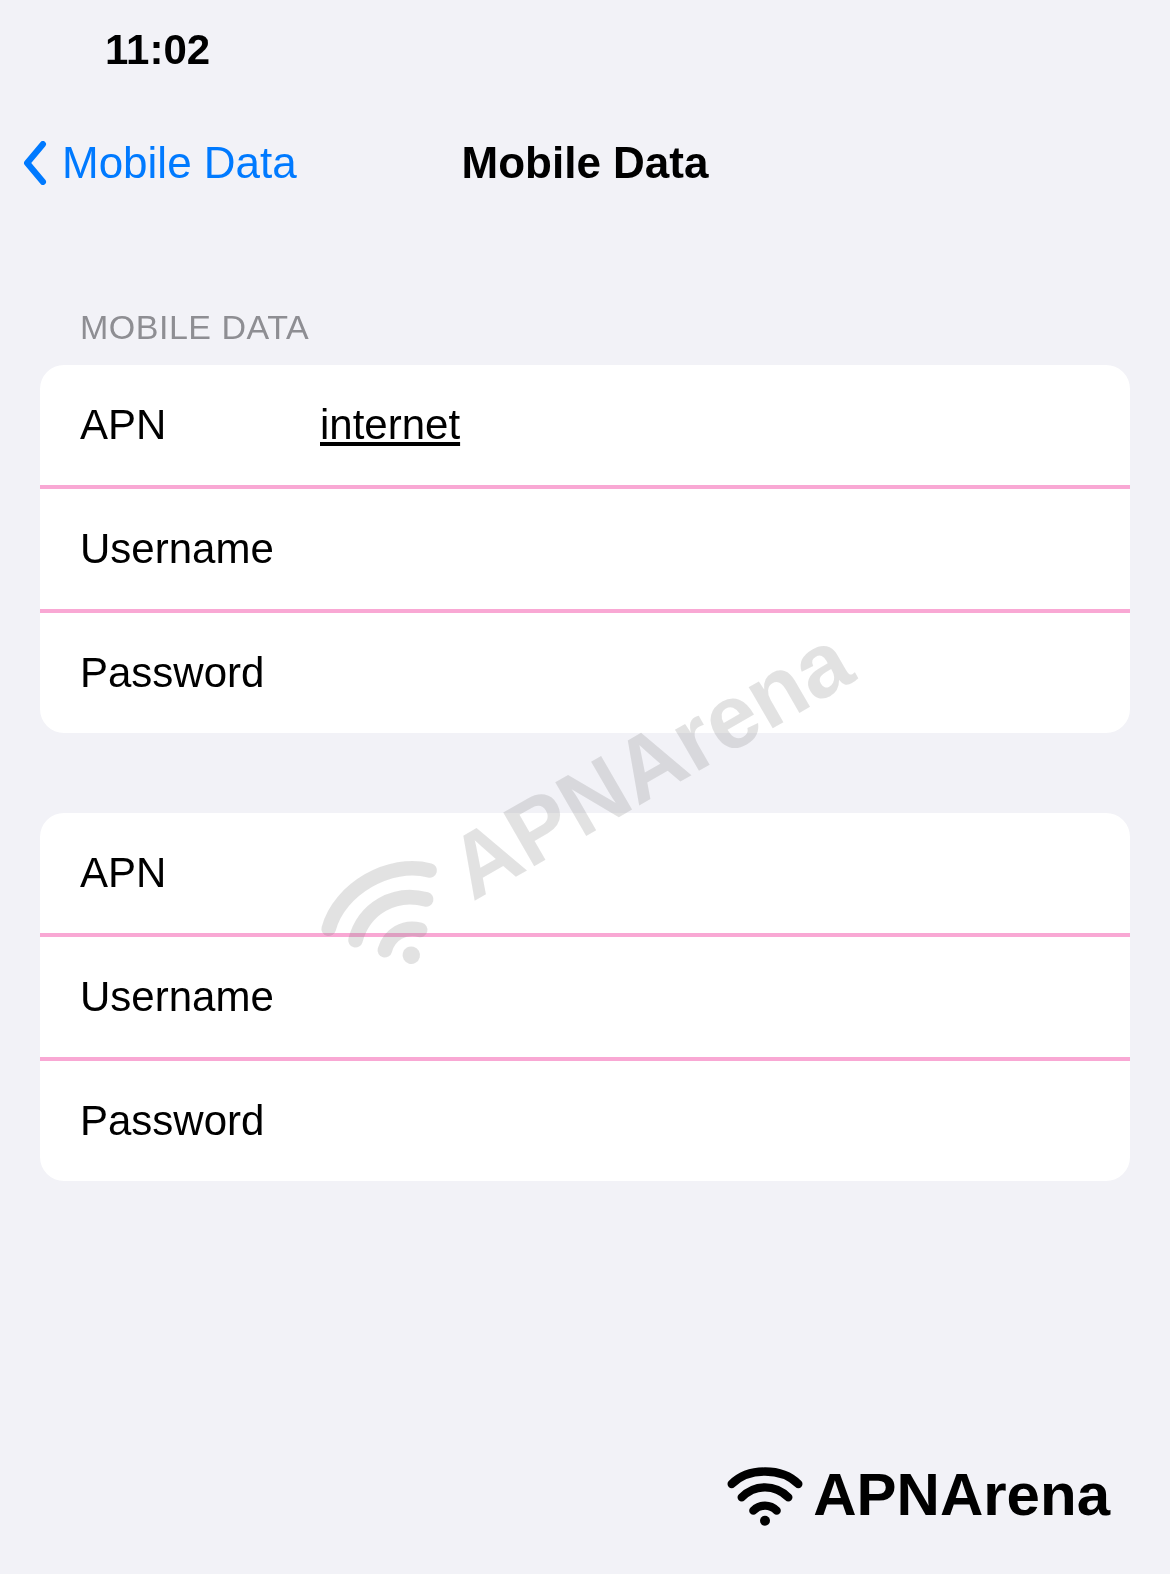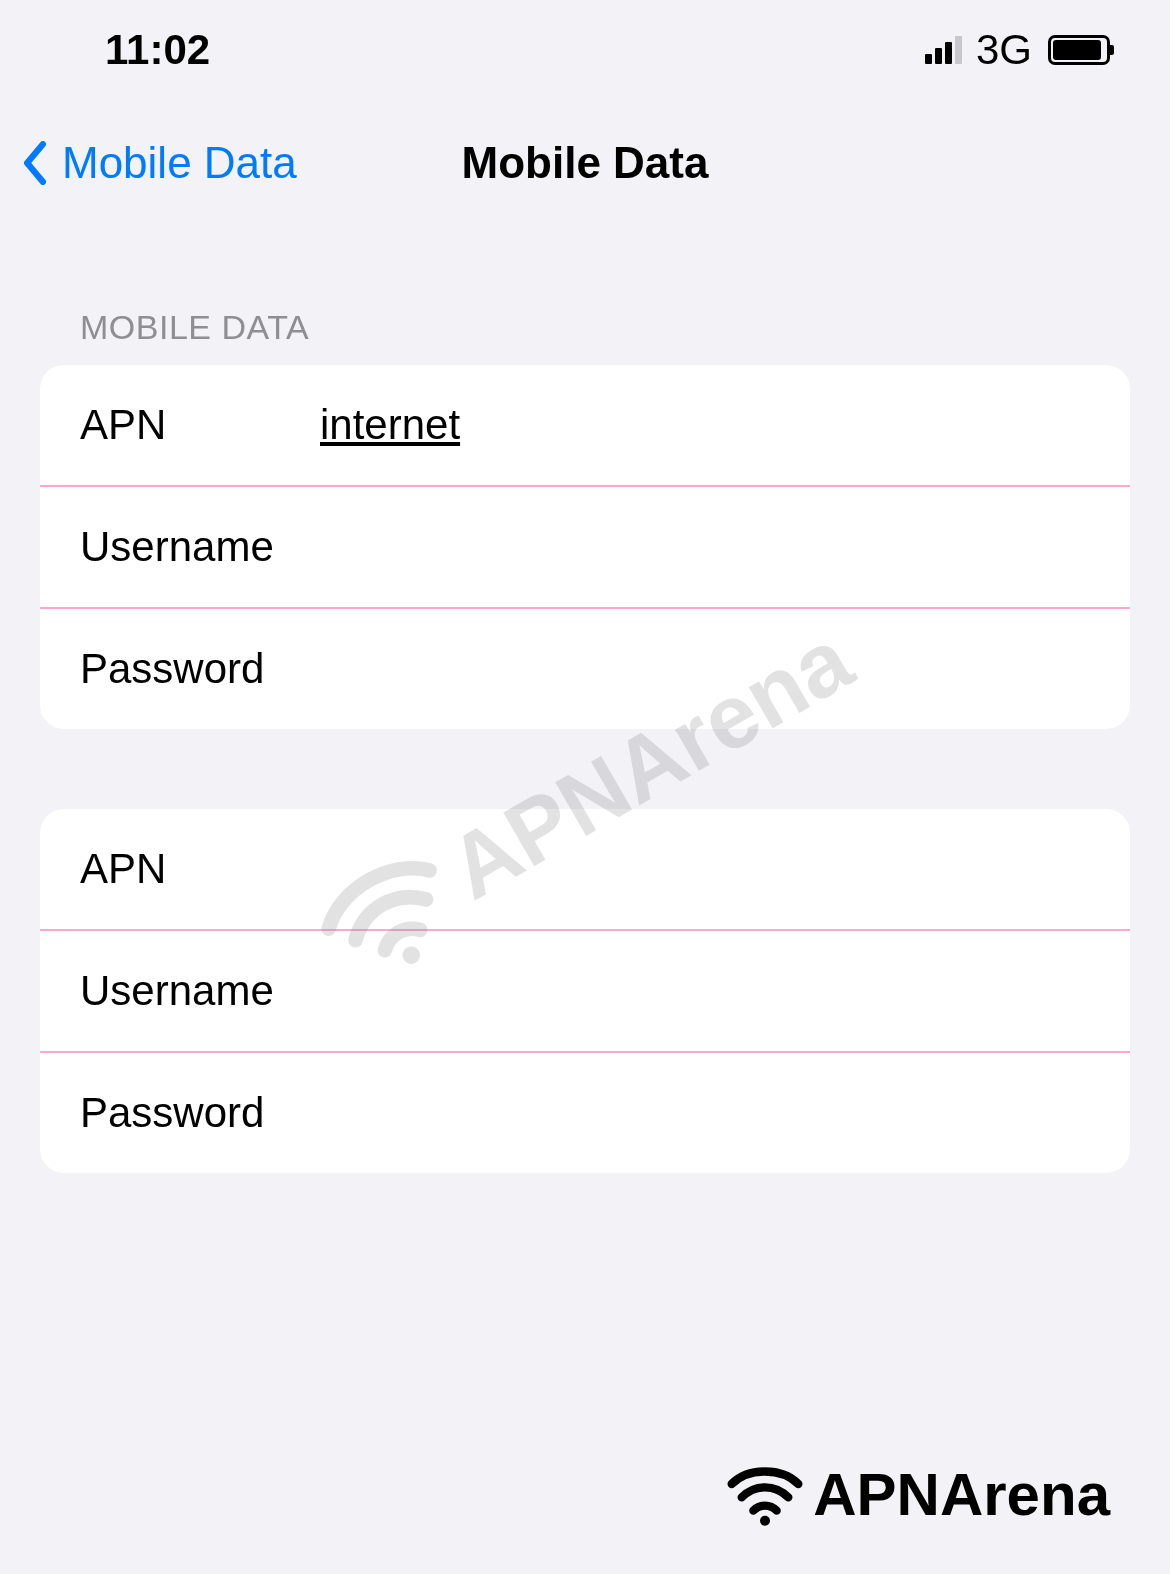--- a/index.html
+++ b/index.html
@@ -10,21 +10,20 @@
     }
     body {
       background: #f2f2f7;
       width: 1170px;
       height: 1574px;
       position: relative;
       overflow: hidden;
     }
     .status-bar {
       display: flex;
-      justify-content: space-between;
       align-items: center;
       padding: 20px 60px 30px 105px;
       height: 110px;
     }
     .status-time {
       font-size: 42px;
       font-weight: 600;
       color: #000;
     }
     .status-right {
@@ -118,21 +117,21 @@
     .section-group {
       background: #fff;
       margin: 0 40px;
       border-radius: 24px;
       overflow: hidden;
     }
     .list-row {
       display: flex;
       align-items: center;
       padding: 36px 40px;
-      border-bottom: 2px solid #f9a8d4;
+      border-bottom: 4px solid #f9a8d4;
     }
     .list-row:last-child {
       border-bottom: none;
     }
     .row-label {
       font-size: 42px;
       color: #000;
       width: 240px;
       flex-shrink: 0;
     }
@@ -182,32 +181,20 @@
     .watermark-bottom svg {
       width: 80px;
       height: 80px;
     }
   </style>
 </head>
 <body>
 
 <div class="status-bar">
   <div class="status-time">11:02</div>
-  <div class="status-right">
-    <div class="signal-icon">
-      <div class="signal-bar" style="height:10px"></div>
-      <div class="signal-bar" style="height:16px"></div>
-      <div class="signal-bar" style="height:22px"></div>
-      <div class="signal-bar inactive" style="height:28px"></div>
-    </div>
-    <div class="network-type">3G</div>
-    <div class="battery-icon">
-      <div class="battery-fill"></div>
-    </div>
-  </div>
 </div>
 
 <div class="nav-header">
   <div class="back-button">
     <svg class="chevron-back" viewBox="0 0 16 28" fill="none">
       <path d="M13 2 L3 14 L13 26" stroke="#007aff" stroke-width="4" stroke-linecap="round" stroke-linejoin="round"></path>
     </svg>
     <span>Mobile Data</span>
   </div>
   <div class="nav-title">Mobile Data</div>

